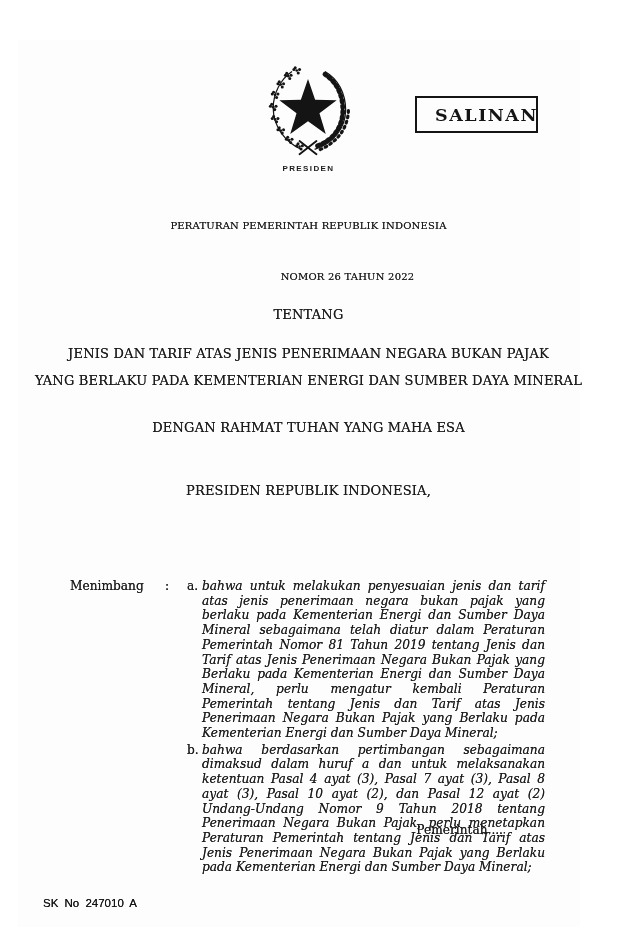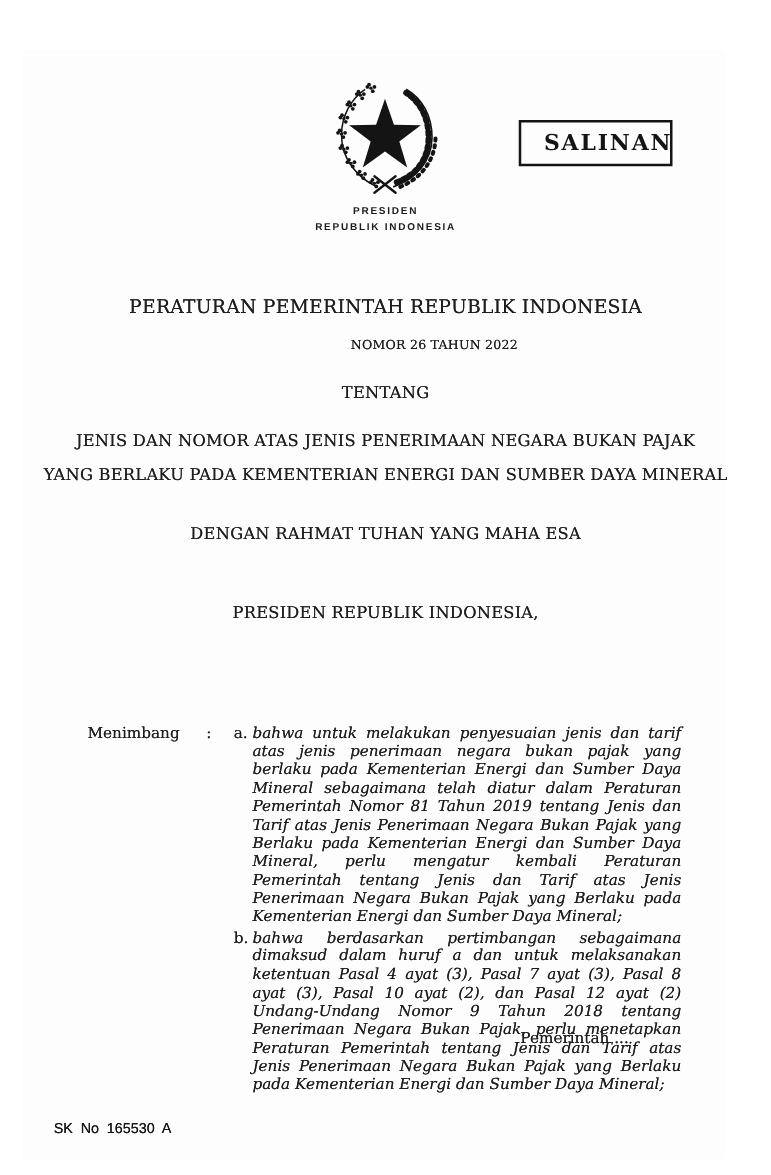--- a/index.html
+++ b/index.html
@@ -9,21 +9,21 @@
   .serif{font-family:"DejaVu Serif", serif;text-shadow:0 0 .4px rgba(25,25,25,.85);}
   .centered{left:0;width:617px;text-align:center;}
 
   .seal{left:261px;top:64px;width:94px;height:92px;}
   .stamp{left:415px;top:96px;width:123px;height:37px;border:2.5px solid #141414;
          box-sizing:border-box;display:flex;align-items:center;justify-content:center;
          font-family:"DejaVu Serif", serif;font-weight:bold;font-size:17.5px;letter-spacing:1.5px;
          color:#141414;background:#fdfdfd;padding-left:20px;}
   .letterhead{top:162px;font-family:"Liberation Sans", sans-serif;font-weight:bold;
               font-size:8px;letter-spacing:1.4px;line-height:13px;color:#1b1b1b;}
-  .t1{top:236px;font-size:15px;letter-spacing:.2px;}
+  .t1{top:220px;font-size:10px;letter-spacing:.2px;}
   .t2{top:271px;font-size:10px;letter-spacing:.2px;margin-left:39px;}
   .t3{top:307px;font-size:13px;letter-spacing:.2px;}
   .subject{top:341px;font-size:13px;letter-spacing:.2px;line-height:26.5px;}
   .invocation{top:420px;font-size:13px;letter-spacing:.2px;}
   .authority{top:483px;font-size:13px;letter-spacing:.2px;}
 
   .considerations{left:70px;top:531px;width:475px;display:flex;align-items:flex-start;
                   font-size:12.2px;line-height:14.7px;margin-top:48px;}
   .c-label{width:95px;flex:none;}
   .c-colon{width:22px;flex:none;}
@@ -120,28 +120,27 @@
     </g>
 
     <path d="M41,95 L59,81 M59,95 L41,81" stroke="#141414" stroke-width="2" stroke-linecap="round" fill="none"></path>
   </svg>
 </div>
 
 <div class="abs stamp">SALINAN</div>
 
 <div class="abs centered letterhead">
   <div>PRESIDEN</div>
-  <div>REPUBLIK INDONESIA</div>
 </div>
 
 <div class="abs centered serif t1">PERATURAN PEMERINTAH REPUBLIK INDONESIA</div>
 <div class="abs centered serif t2">NOMOR 26 TAHUN 2022</div>
 <div class="abs centered serif t3">TENTANG</div>
 <div class="abs centered serif subject">
-  <div>JENIS DAN NOMOR ATAS JENIS PENERIMAAN NEGARA BUKAN PAJAK</div>
+  <div>JENIS DAN TARIF ATAS JENIS PENERIMAAN NEGARA BUKAN PAJAK</div>
   <div>YANG BERLAKU PADA KEMENTERIAN ENERGI DAN SUMBER DAYA MINERAL</div>
 </div>
 
 <div class="abs centered serif invocation">DENGAN RAHMAT TUHAN YANG MAHA ESA</div>
 <div class="abs centered serif authority">PRESIDEN REPUBLIK INDONESIA,</div>
 
 <div class="abs considerations serif">
   <div class="c-label">Menimbang</div>
   <div class="c-colon">:</div>
   <div class="c-items">
@@ -151,13 +150,13 @@
     </div>
     <div class="c-item">
       <span class="c-marker">b.</span>
       <span class="c-text">bahwa berdasarkan pertimbangan sebagaimana dimaksud dalam huruf a dan untuk melaksanakan ketentuan Pasal 4 ayat (3), Pasal 7 ayat (3), Pasal 8 ayat (3), Pasal 10 ayat (2), dan Pasal 12 ayat (2) Undang-Undang Nomor 9 Tahun 2018 tentang Penerimaan Negara Bukan Pajak, perlu menetapkan Peraturan Pemerintah tentang Jenis dan Tarif atas Jenis Penerimaan Negara Bukan Pajak yang Berlaku pada Kementerian Energi dan Sumber Daya Mineral;</span>
     </div>
   </div>
 </div>
 
 <div class="abs catchword serif">Pemerintah ...</div>
 
-<div class="abs doc-number">SK No 165530 A</div>
+<div class="abs doc-number">SK No 247010 A</div>
 
 </body></html>

